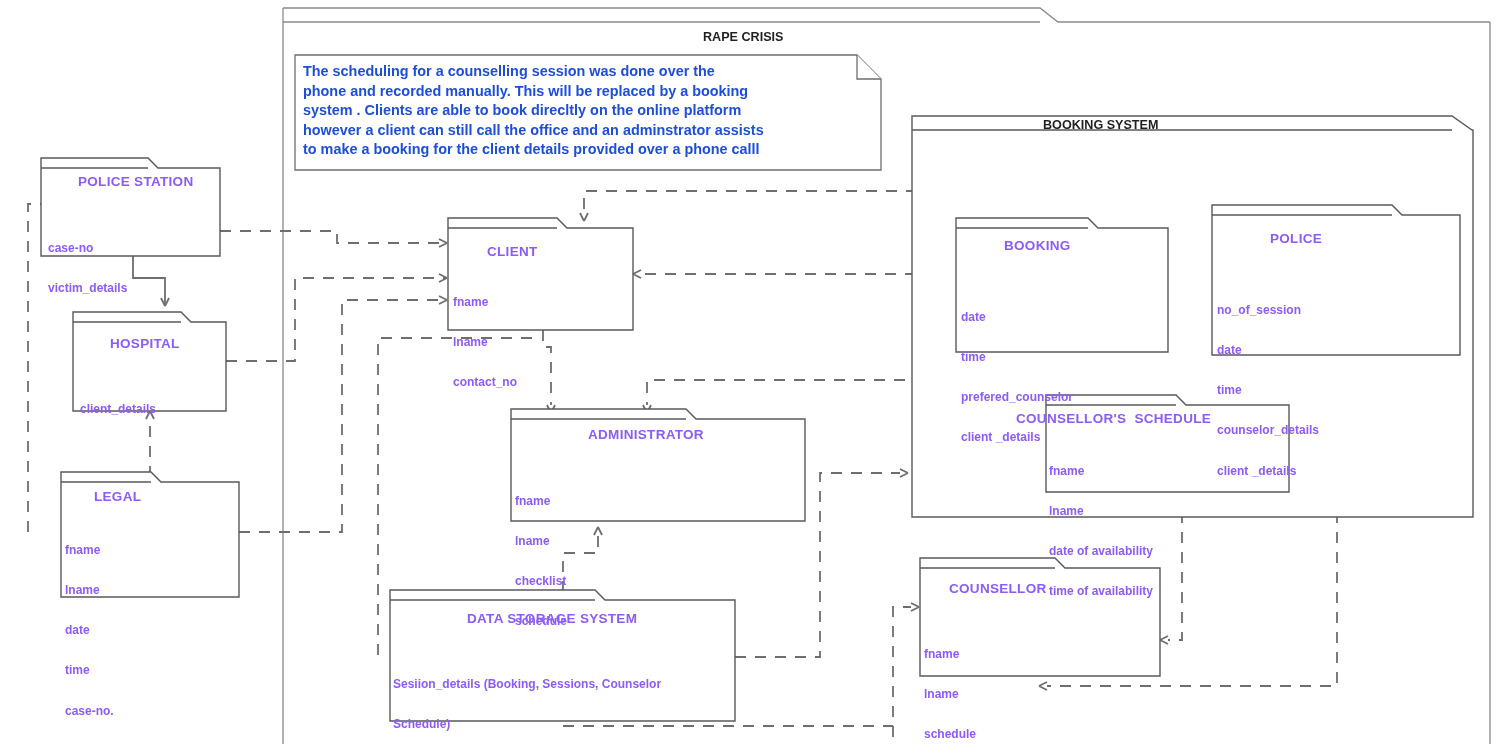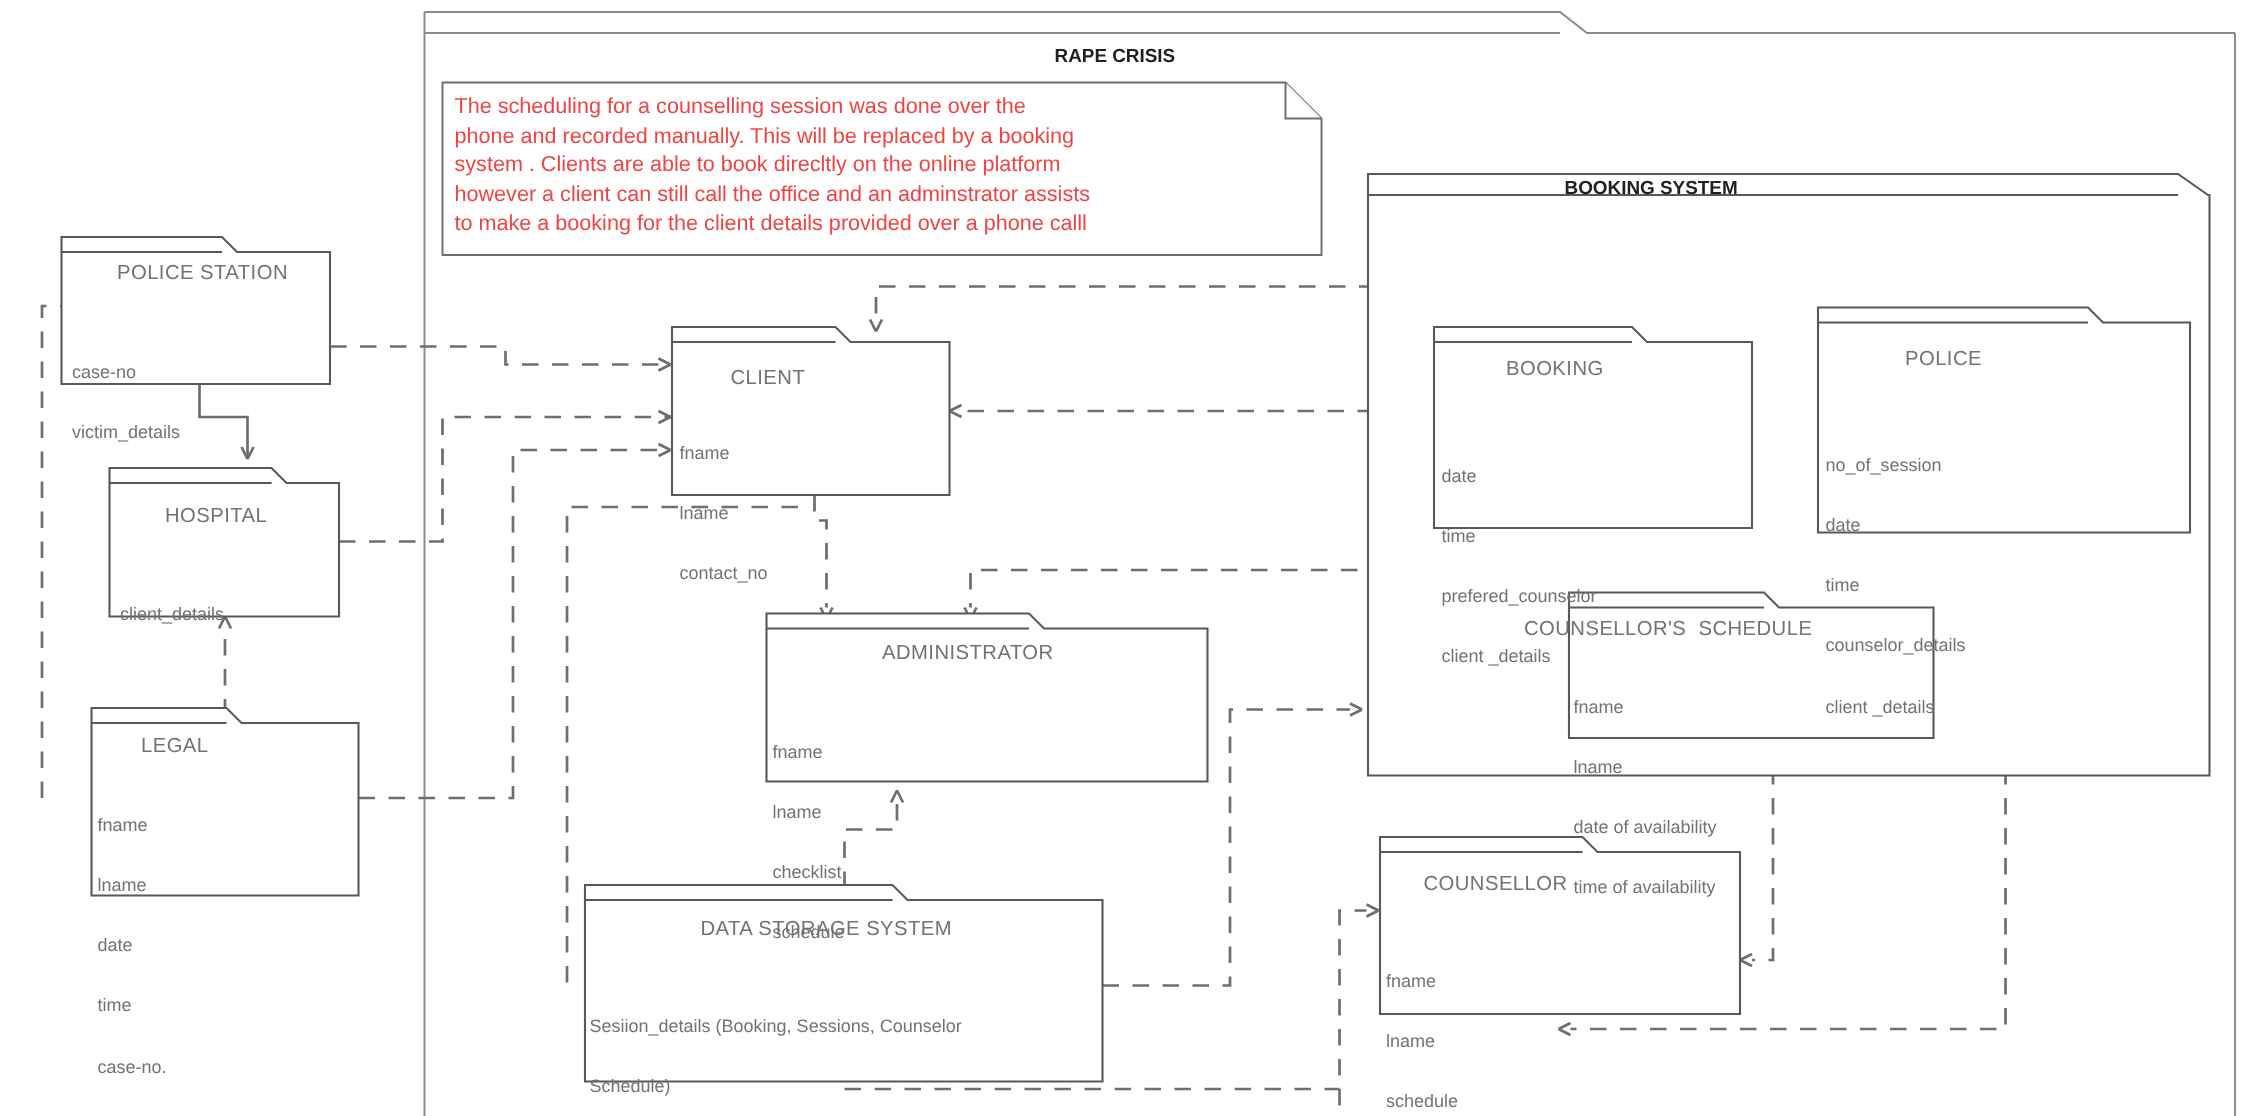--- a/index.html
+++ b/index.html
@@ -7,25 +7,25 @@
        font-family:"Liberation Sans",sans-serif;}
   #canvas{position:relative;width:1288px;height:744px;background:#fff;}
   svg.layer{position:absolute;left:0;top:0;width:1502px;height:744px;}
   .pkg-line{fill:none;stroke:#58595b;stroke-width:1.4;}
   .pkg-fill{fill:#ffffff;stroke:#58595b;stroke-width:1.4;}
   .note-fill{fill:#ffffff;stroke:#6d6e71;stroke-width:1.3;}
   .dash{fill:none;stroke:#6d6e71;stroke-width:1.8;stroke-dasharray:11 9;}
   .solidconn{fill:none;stroke:#6d6e71;stroke-width:1.8;}
   .arrowhead{fill:none;stroke:#6d6e71;stroke-width:1.8;}
   .outer-line{fill:none;stroke:#8a8a8a;stroke-width:1.3;}
-  .lbl{position:absolute;font-weight:normal;color:#737373;white-space:pre;}
+  .lbl{position:absolute;font-weight:bold;color:#8b5cf6;white-space:pre;}
   .pkg-title{font-size:13.5px;letter-spacing:.3px;}
   .pkg-attrs{font-size:12px;line-height:13.4px;}
-  .note-text{position:absolute;font-weight:normal;font-size:14.4px;
-             line-height:19.6px;color:#ef4444;white-space:pre-line;}
+  .note-text{position:absolute;font-weight:bold;font-size:14.4px;
+             line-height:19.6px;color:#1d4ed8;white-space:pre-line;}
   .outer-title{font-size:12.6px;font-weight:bold;color:#231f20;}
 </style>
 </head>
 <body>
 
 <div id="canvas">
 
   <svg class="layer">
 
     <g>

